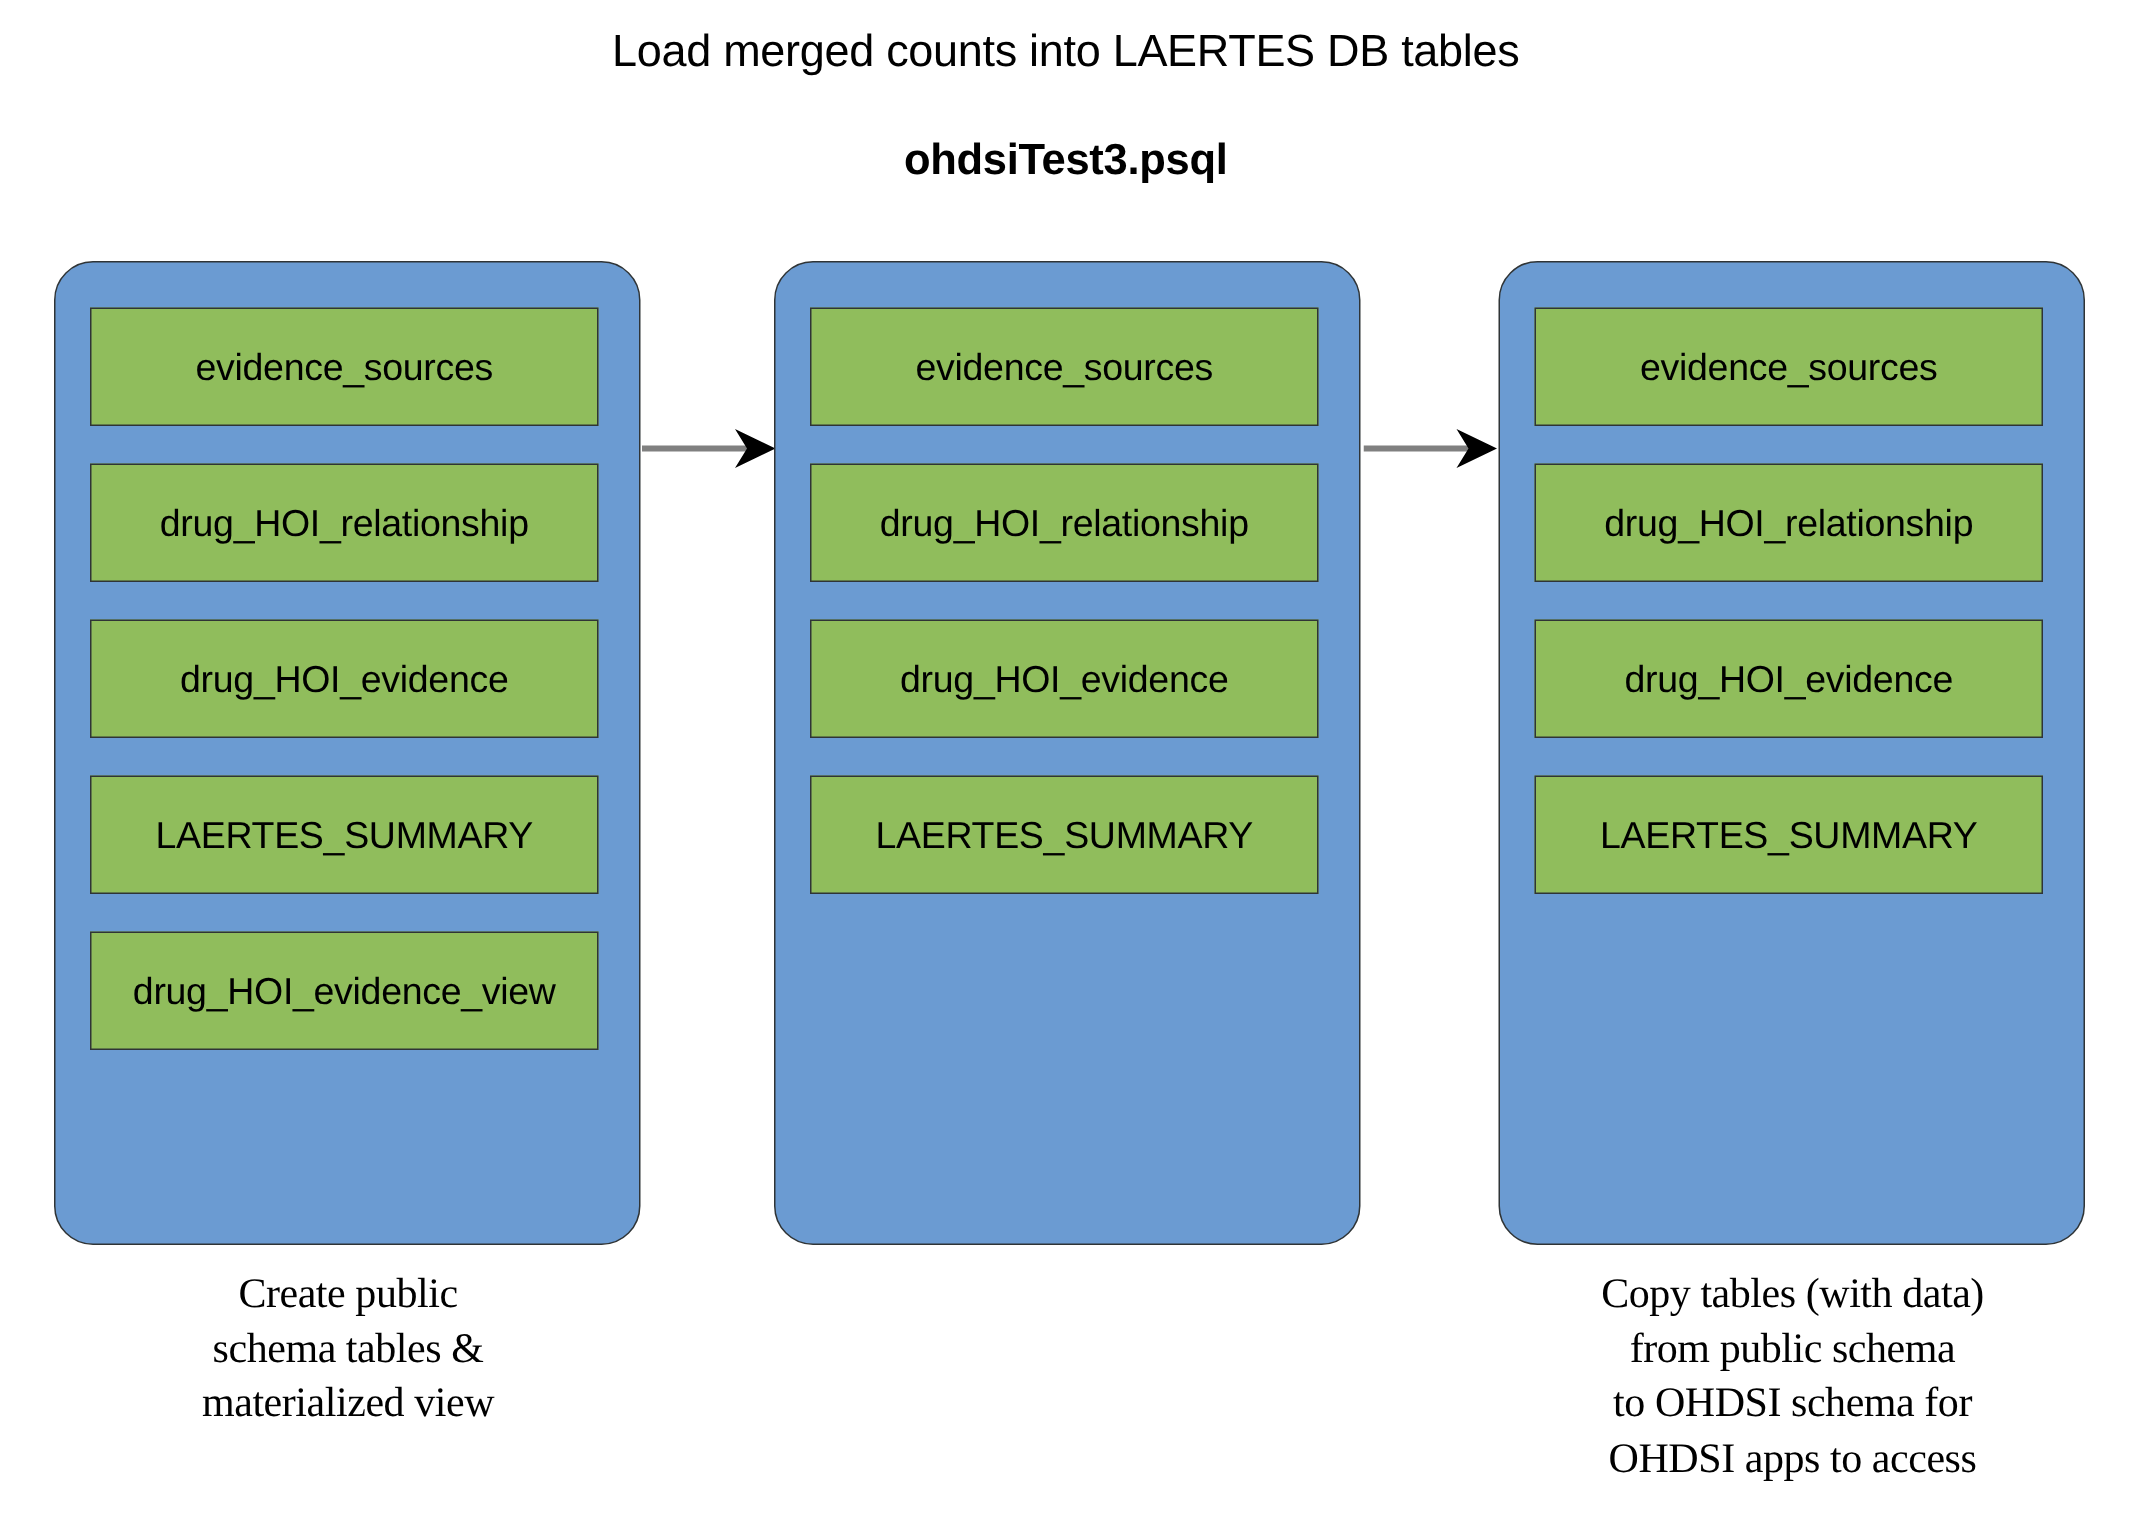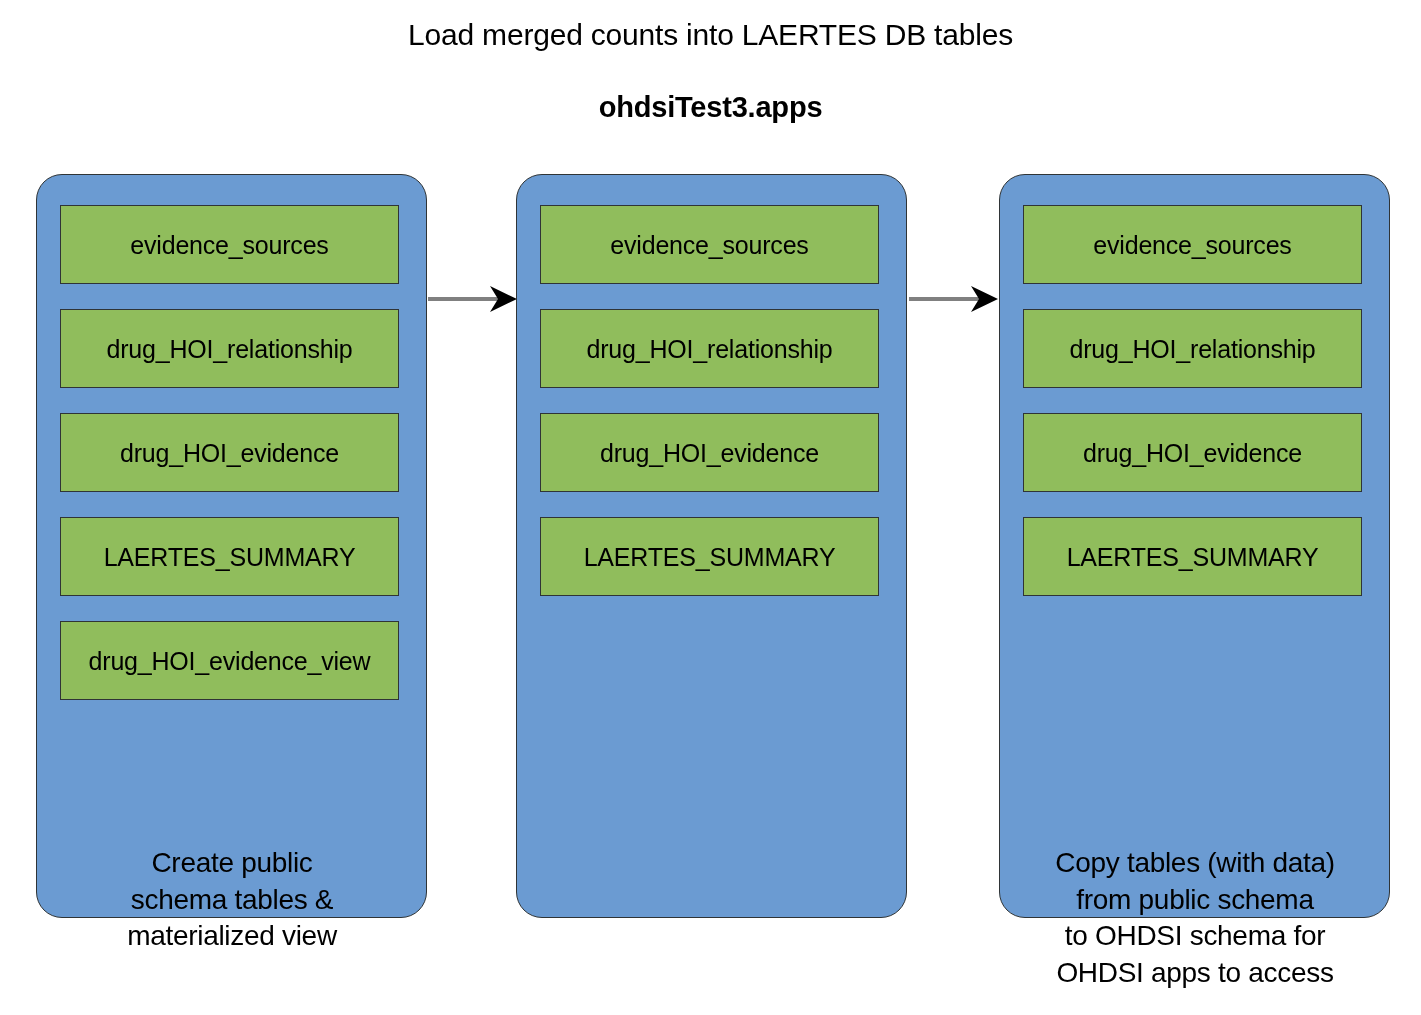--- a/index.html
+++ b/index.html
@@ -48,21 +48,21 @@
     left: 0;
     top: 0;
     width: 1421px;
     height: 1015px;
   }
 
   .column {
     position: absolute;
     top: 174px;
     width: 391px;
-    height: 744px;
+    height: 656px;
   }
   #column-1 { left: 36px; }
   #column-2 { left: 516px; }
   #column-3 { left: 999px; }
 
   .panel {
     position: absolute;
     left: 0;
     top: 0;
     width: 100%;
@@ -115,33 +115,34 @@
   
   .caption {
     position: absolute;
     top: 845px;
     width: 430px;
     text-align: center;
     font-size: 28px;
     line-height: 36.5px;
     letter-spacing: -0.3px;
     white-space: pre-line;
+    font-family: Liberation Serif, serif;
   }
   #caption-1 { left: 17px; }
   #caption-2 { left: 495px; }
   #caption-3 { left: 980px; }
 </style>
 </head>
 <body>
 
 <div id="stage">
 
   <div id="diagram-title">Load merged counts into LAERTES DB tables</div>
 
-  <div id="diagram-subtitle">ohdsiTest3.apps</div>
+  <div id="diagram-subtitle">ohdsiTest3.psql</div>
 
   <div class="column" id="column-1">
     <div class="panel"></div>
     <div class="table-list">
       <div class="table-box">
         <span class="table-label">evidence_sources</span>
       </div>
       <div class="table-box">
         <span class="table-label">drug_HOI_relationship</span>
       </div>

